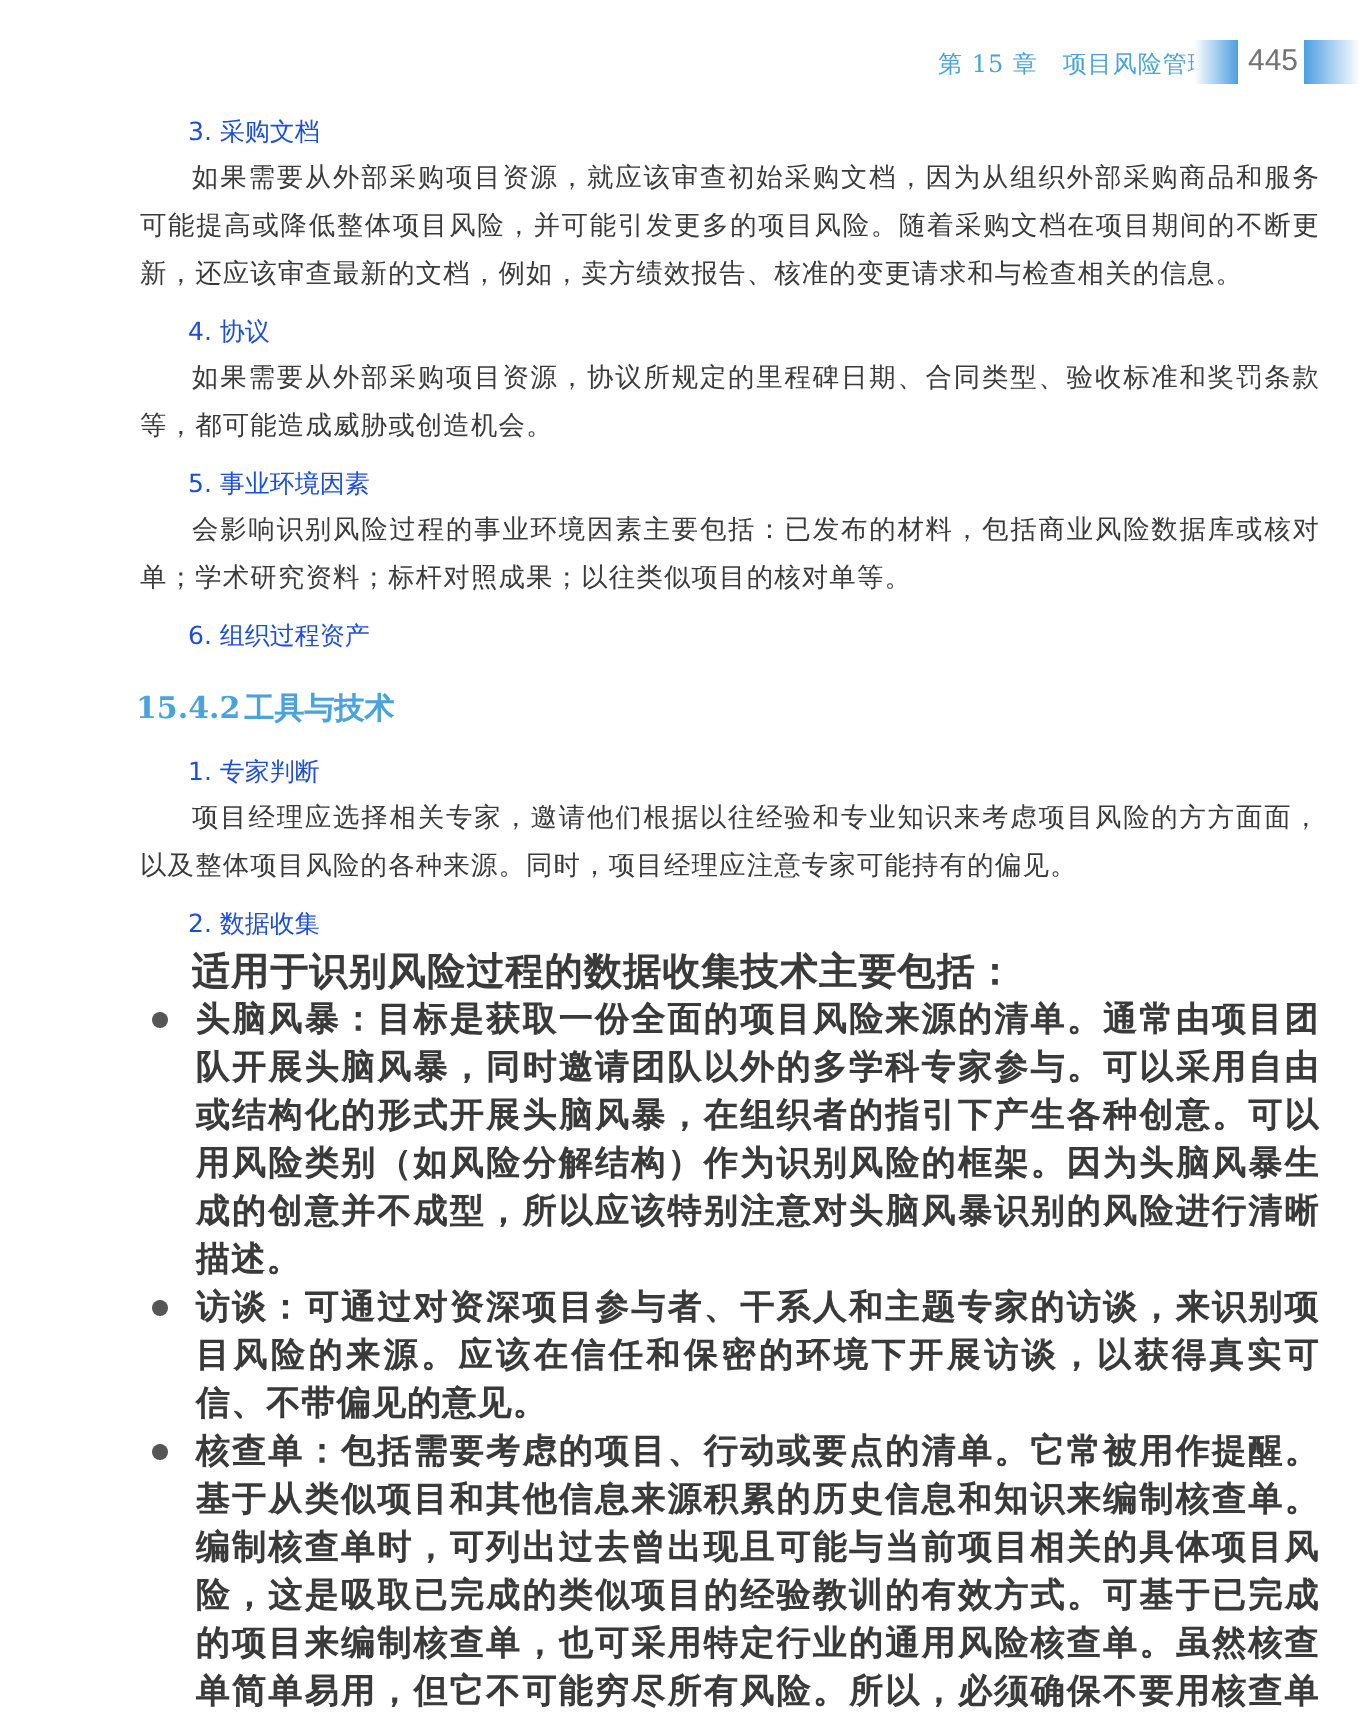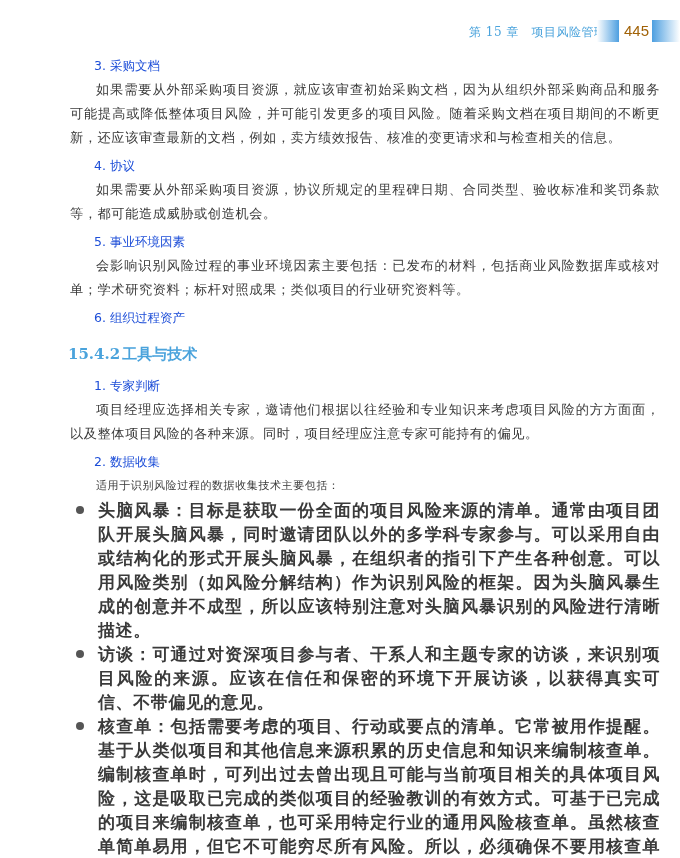--- a/index.html
+++ b/index.html
@@ -4,54 +4,54 @@
 <style>
   html, body { margin:0; padding:0; }
   body {
     width:680px; height:858px; background:#ffffff; position:relative; overflow:hidden;
     font-family: "DejaVu Serif", "Liberation Serif", serif; color:#3a3a3a;
   }
   .header { position:absolute; top:16px; left:0; width:680px; height:30px; }
   .header-chapter { position:absolute; left:469px; top:8px; font-size:12px; color:#4aa3dc; letter-spacing:0.5px; }
   .header-bar-left { position:absolute; left:597px; top:4px; width:22px; height:22px;
     background:linear-gradient(to right, #ffffff, #4d9fe0); }
-  .header-page { position:absolute; left:624px; top:6px; font-size:15px; color:#a16207; font-family:"Liberation Sans", sans-serif; }
+  .header-page { position:absolute; left:624px; top:6px; font-size:15px; color:#737373; font-family:"Liberation Sans", sans-serif; }
   .header-bar-right { position:absolute; left:652px; top:4px; width:28px; height:22px;
     background:linear-gradient(to right, #4d9fe0, #ffffff); }
 
   .content { position:absolute; left:70px; top:54px; width:590px; }
   .h3 { font-family:"DejaVu Sans", "Liberation Sans", sans-serif; font-size:12.5px; color:#1d4ed8; margin:0 0 0 24px; height:24px; line-height:24px; }
   .p { font-size:13.2px; line-height:24px; margin:0; text-align:justify; text-indent:26px; letter-spacing:0.6px; }
   .gap { height:4px; }
   .h2 { font-family:"DejaVu Serif", serif; font-weight:bold; font-size:15px; color:#4aa3dc; height:36px; line-height:36px; margin:6px 0 2px -2px; }
   .h2 .num { margin-right:2px; }
   ul.bullets { list-style:none; margin:0; padding:0; }
   ul.bullets li { position:relative; padding-left:28px; font-size:17px; line-height:24px; text-align:justify; letter-spacing:0.6px;font-weight:bold; }
   ul.bullets li .dot { position:absolute; left:6px; top:8px; width:8px; height:8px; border-radius:50%; background:#555; }
-  .lead { font-size:11px; line-height:24px; letter-spacing:0.6px; margin:0 0 0 26px; }
+  .lead { font-size:19px; line-height:24px; letter-spacing:0.6px; margin:0 0 0 26px;font-weight:bold; }
 </style>
 </head>
 <body>
 
 <div class="header">
   <span class="header-chapter">第 15 章　项目风险管理</span>
   <span class="header-bar-left"></span>
   <span class="header-page">445</span>
   <span class="header-bar-right"></span>
 </div>
 
 <div class="content">
   <div class="h3">3. 采购文档</div>
   <p class="p">如果需要从外部采购项目资源，就应该审查初始采购文档，因为从组织外部采购商品和服务可能提高或降低整体项目风险，并可能引发更多的项目风险。随着采购文档在项目期间的不断更新，还应该审查最新的文档，例如，卖方绩效报告、核准的变更请求和与检查相关的信息。</p>
   <div class="gap"></div>
   <div class="h3">4. 协议</div>
   <p class="p">如果需要从外部采购项目资源，协议所规定的里程碑日期、合同类型、验收标准和奖罚条款等，都可能造成威胁或创造机会。</p>
   <div class="gap"></div>
   <div class="h3">5. 事业环境因素</div>
-  <p class="p">会影响识别风险过程的事业环境因素主要包括：已发布的材料，包括商业风险数据库或核对单；学术研究资料；标杆对照成果；类似项目的行业研究资料等。</p>
+  <p class="p">会影响识别风险过程的事业环境因素主要包括：已发布的材料，包括商业风险数据库或核对单；学术研究资料；标杆对照成果；以往类似项目的核对单等。</p>
   <div class="gap"></div>
   <div class="h3">6. 组织过程资产</div>
 
   <div class="h2">
     <span class="num">15.4.2</span><span>工具与技术</span>
   </div>
 
   <div class="h3">1. 专家判断</div>
   <p class="p">项目经理应选择相关专家，邀请他们根据以往经验和专业知识来考虑项目风险的方方面面，以及整体项目风险的各种来源。同时，项目经理应注意专家可能持有的偏见。</p>
   <div class="gap"></div>

